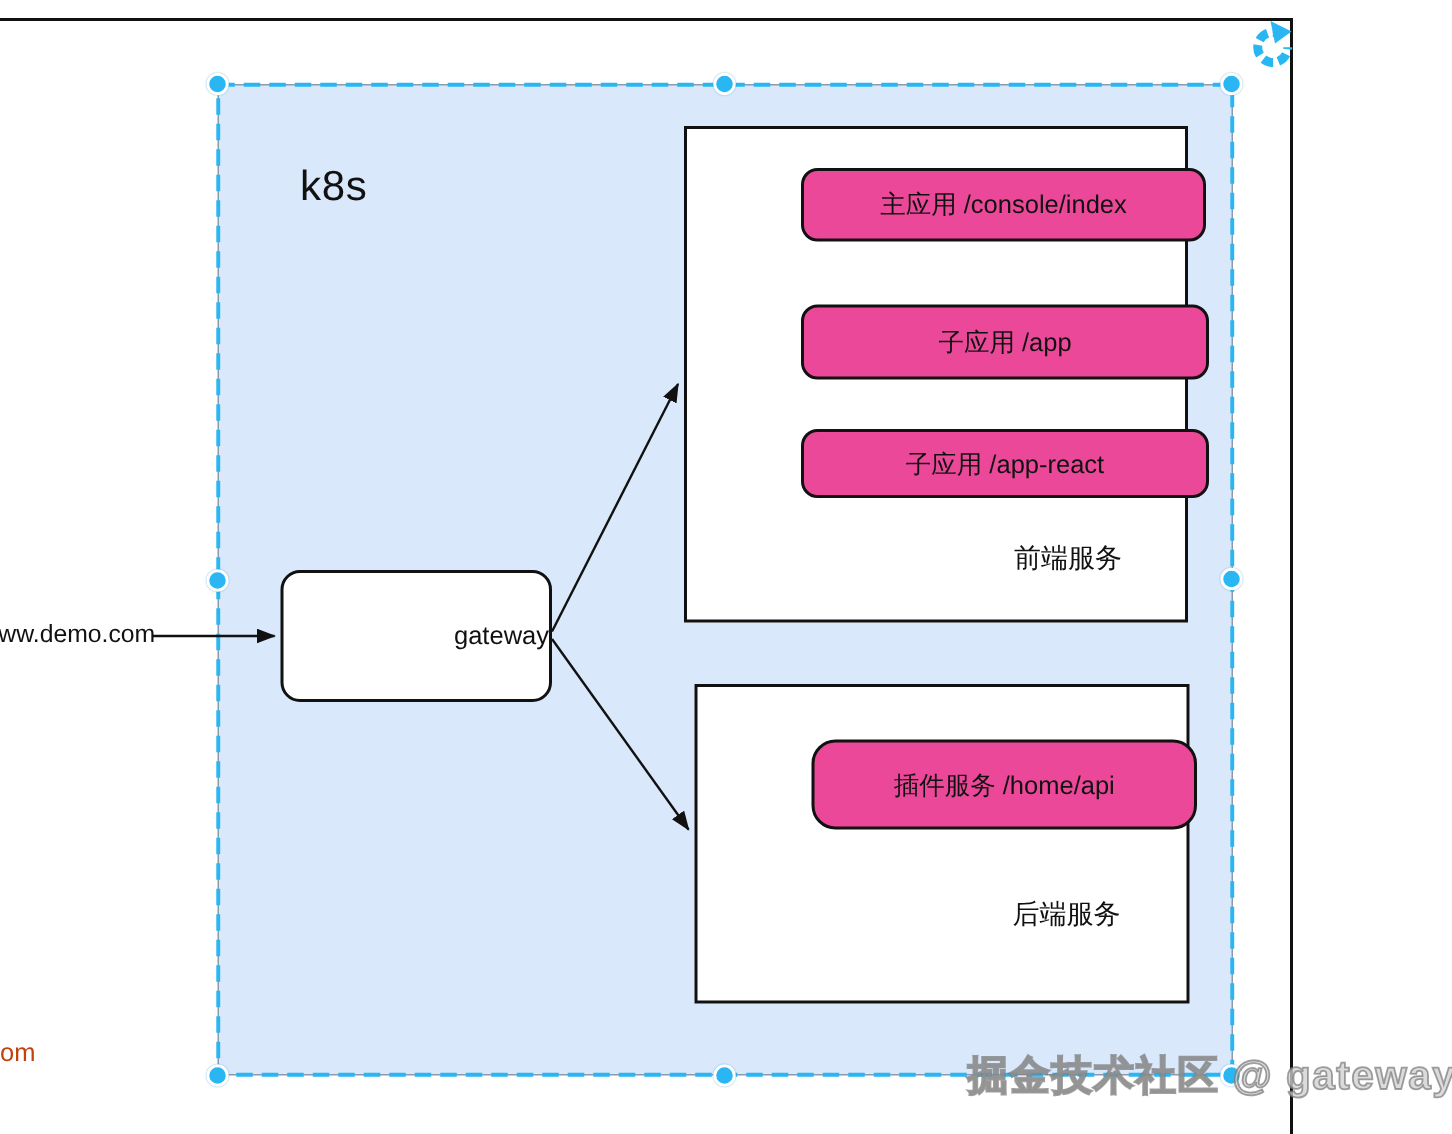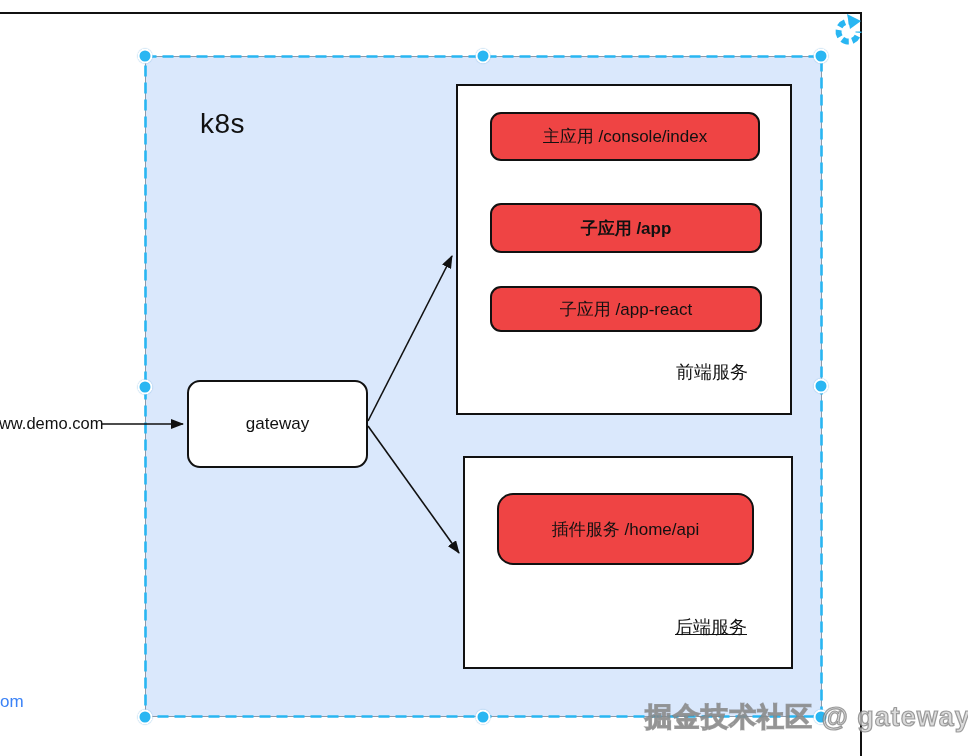--- a/index.html
+++ b/index.html
@@ -15,42 +15,42 @@
   }
   
   .diagram-svg { position:absolute; left:0; top:0; z-index:2; }
   
   .node {
     position:absolute; background:#ffffff; border:2px solid #111;
     z-index:3; color:#111;
   }
   .rounded { border-radius:13px; }
   .centered-label {
-    display:flex; align-items:center; justify-content:center;
+    display:flex; align-items:center; justify-content:flex-end;
     font-size:17px; color:#111; text-align:center;
   }
   .inner-box {
-    position:absolute; background:#ef4444; border:2px solid #111;
+    position:absolute; background:#ec4899; border:2px solid #111;
     border-radius:11px; display:flex; align-items:center; justify-content:center;
-    font-size:17px; color:#111;
+    font-size:17px; color:#111;margin-left:44px;
   }
   .group-caption {
     position:absolute; font-size:18px; color:#111; white-space:nowrap;margin-left:40px;
   }
   .k8s-title {
     position:absolute; left:200px; top:80px; z-index:3;
     font-size:28px; color:#111; letter-spacing:0.5px;margin-top:28px;
   }
   .edge-label {
     position:absolute; left:-13px; top:414px; z-index:3;
     font-size:16.5px; color:#111; white-space:nowrap;
   }
   .text-fragment {
     position:absolute; left:0px; top:692px; z-index:3;
-    font-size:17px; color:#3b82f6; white-space:nowrap;
+    font-size:17px; color:#c2410c; white-space:nowrap;
   }
   
   .handle {
     position:absolute; width:15px; height:15px; border-radius:50%;
     background:#29b6f2; border:2px solid #ffffff;
     box-shadow:0 0 1px rgba(0,120,200,0.6);
     transform:translate(-50%,-50%); z-index:5; cursor:move;
   }
   .rotate-handle { position:absolute; left:831px; top:14px; z-index:5; cursor:grab; }
   .watermark {
@@ -94,34 +94,34 @@
   </div>
 
   <div class="edge-label">www.demo.com</div>
 
   <div class="text-fragment">om</div>
 
   <div class="node" style="left:456px; top:84px; width:336px; height:331px;">
     <div class="inner-box" style="left:32px; top:26px; width:270px; height:49px;">
       <span>主应用 /console/index</span>
     </div>
-    <div class="inner-box" style="left:32px; top:117px; width:272px; height:50px;font-weight:bold;">
+    <div class="inner-box" style="left:32px; top:117px; width:272px; height:50px;">
       <span>子应用 /app</span>
     </div>
     <div class="inner-box" style="left:32px; top:200px; width:272px; height:46px;">
       <span>子应用 /app-react</span>
     </div>
     <div class="group-caption" style="right:42px; top:274px;">前端服务</div>
   </div>
 
   <div class="node" style="left:463px; top:456px; width:330px; height:213px;">
-    <div class="inner-box" style="left:32px; top:35px; width:257px; height:72px; border-radius:16px;">
+    <div class="inner-box" style="left:32px; top:35px; width:257px; height:60px; border-radius:16px;">
       <span>插件服务 /home/api</span>
     </div>
-    <div class="group-caption" style="right:44px; top:157px;text-decoration:underline;">后端服务</div>
+    <div class="group-caption" style="right:44px; top:139px;">后端服务</div>
   </div>
 
   <div class="handle" style="left:145px; top:56px;"></div>
   <div class="handle" style="left:483px; top:56px;"></div>
   <div class="handle" style="left:821px; top:56px;"></div>
   <div class="handle" style="left:145px; top:387px;"></div>
   <div class="handle" style="left:821px; top:386px;"></div>
   <div class="handle" style="left:145px; top:717px;"></div>
   <div class="handle" style="left:483px; top:717px;"></div>
   <div class="handle" style="left:821px; top:717px;"></div>

